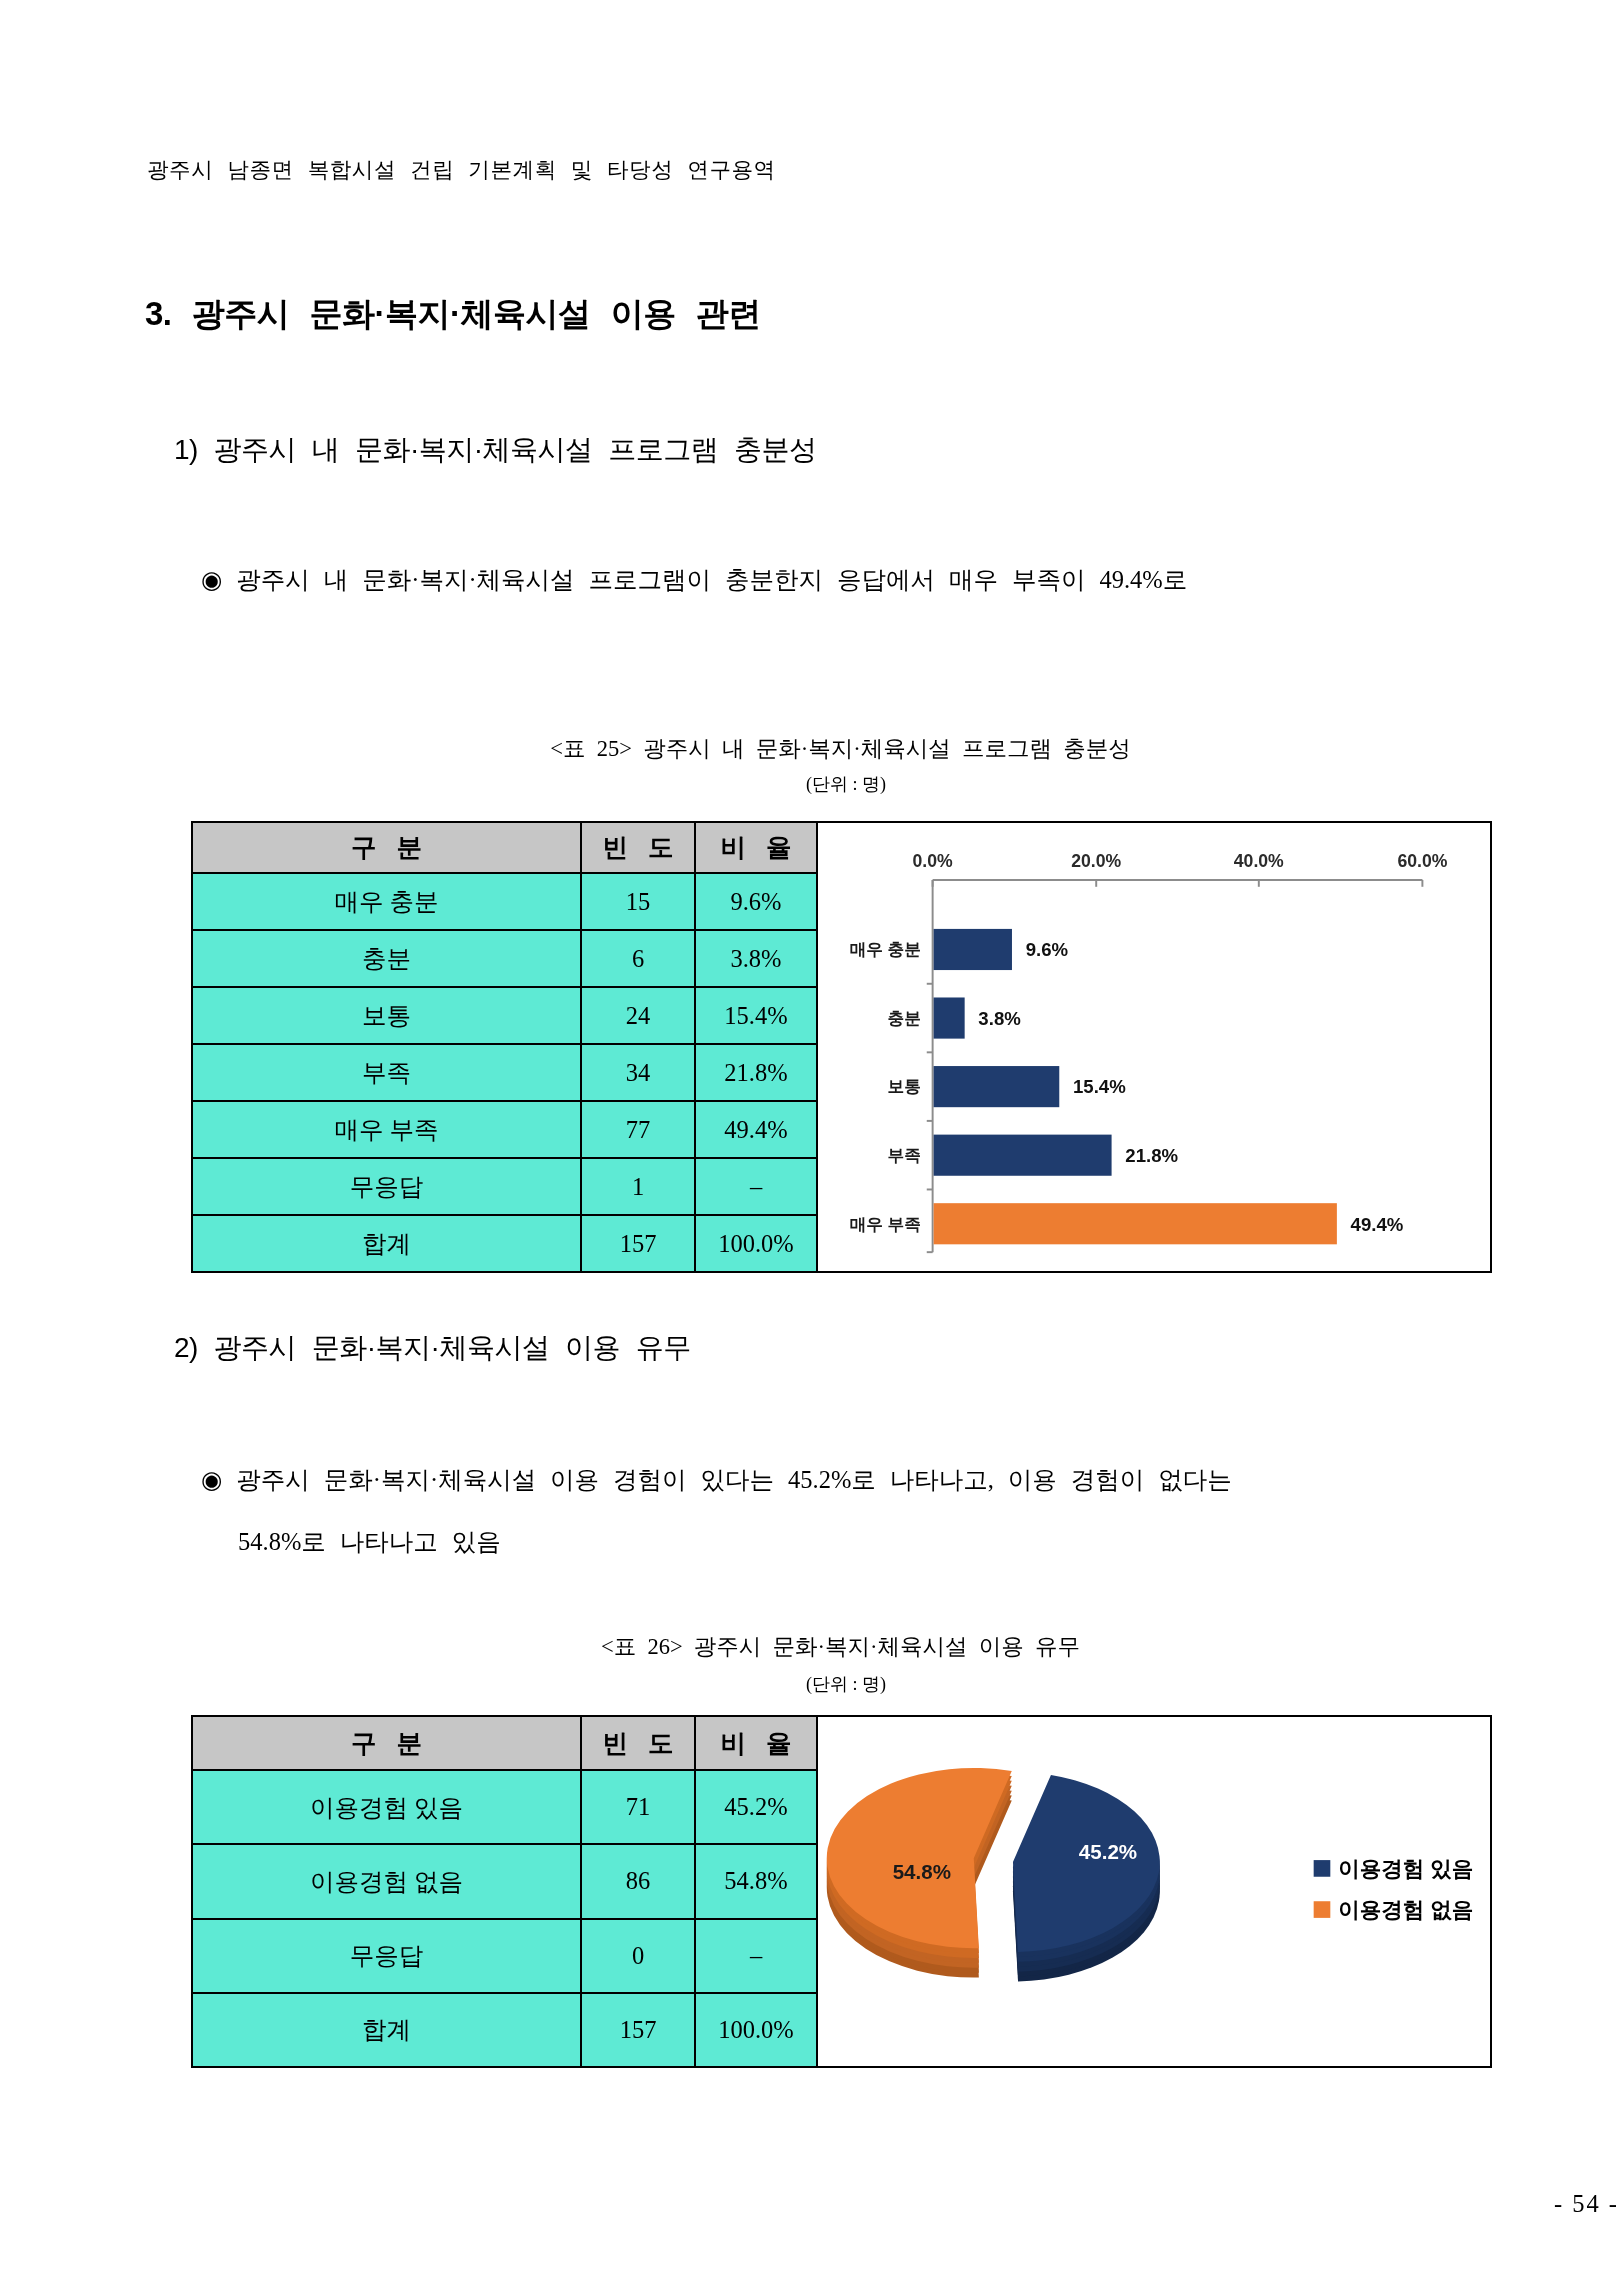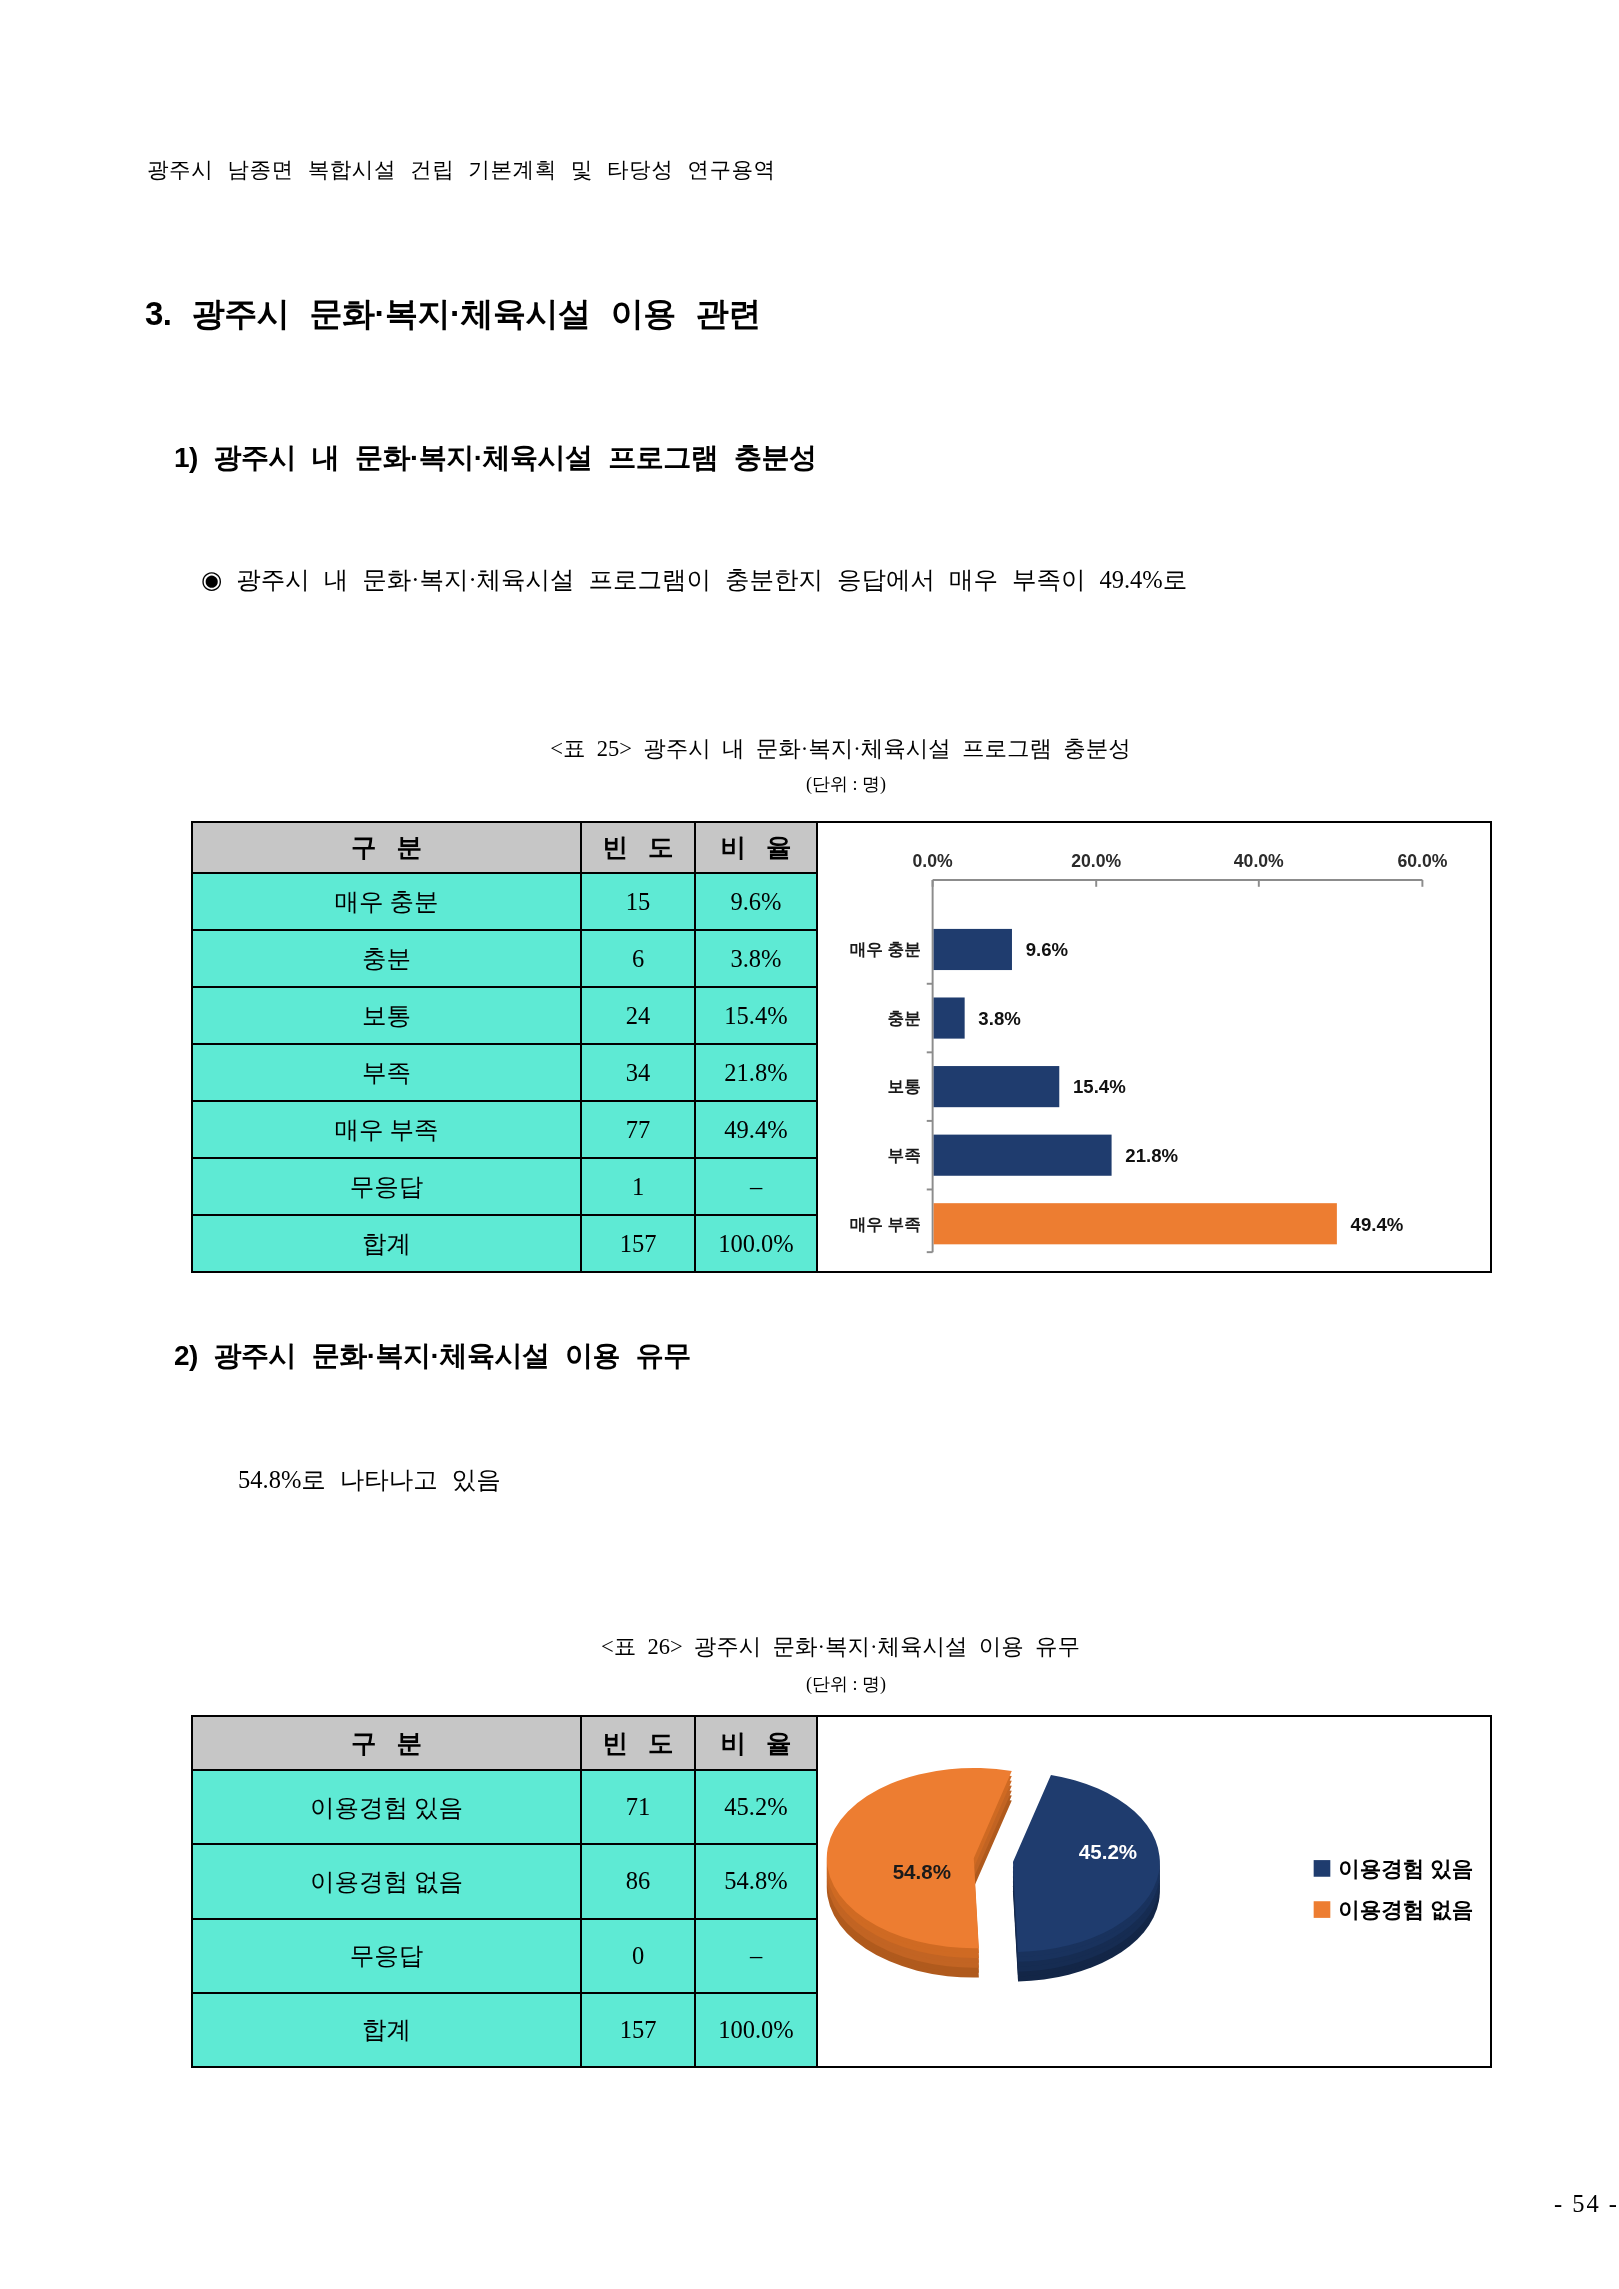--- a/index.html
+++ b/index.html
@@ -4,22 +4,22 @@
 <style>
   html,body{margin:0;padding:0;background:#ffffff;}
   body{width:1619px;height:2290px;position:relative;overflow:hidden;
        font-family:"Liberation Serif",serif;color:#000;}
   .abs{position:absolute;}
 
   .running-head{top:155px;left:147px;font-size:21.6px;color:#000000;
                 letter-spacing:0.5px;word-spacing:0.35em;font-family:"Liberation Sans",sans-serif;}
   .h1{top:292px;left:145px;font-size:33px;font-weight:bold;word-spacing:0.35em;
       letter-spacing:-0.5px;font-family:"Liberation Sans",sans-serif;}
-  .h2{font-size:28px;font-weight:bold;word-spacing:0.3em;letter-spacing:-0.5px;
-      font-family:"Liberation Sans",sans-serif;margin-top:8px;}
+  .h2{font-size:28px;font-weight:normal;word-spacing:0.3em;letter-spacing:-0.5px;
+      font-family:"Liberation Sans",sans-serif;}
   .h2a{top:431px;left:174px;}
   .h2b{top:1329px;left:174px;}
 
   .bullet{left:201px;width:1264px;font-size:24.5px;line-height:62px;word-spacing:0.32em;}
   .bullet1{top:549px;}
   .bullet2{top:1449px;}
   .bullet .cont{padding-left:37px;}
 
   .caption{left:191px;width:1299px;text-align:center;font-size:22.5px;word-spacing:0.25em;}
   .cap1{top:733px;}
@@ -151,20 +151,21 @@
     <td>합계</td>
     <td>157</td>
     <td>100.0%</td>
   </tr>
 </tbody>
   </table>
 
 <div class="abs h2 h2b">2) 광주시 문화·복지·체육시설 이용 유무</div>
 
 <div class="abs bullet bullet2">
+  <div><span>◉</span> <span>광주시 문화·복지·체육시설 이용 경험이 있다는 45.2%로 나타나고, 이용 경험이 없다는</span></div>
   <div class="cont">54.8%로 나타나고 있음</div>
 </div>
 
 <div class="abs caption cap2">&lt;표 26&gt; 광주시 문화·복지·체육시설 이용 유무</div>
 <div class="abs unit unit2">(단위 : 명)</div>
 
 <table class="dtable abs t2">
   <colgroup>
       <col style="width:389px">
       <col style="width:114px">

